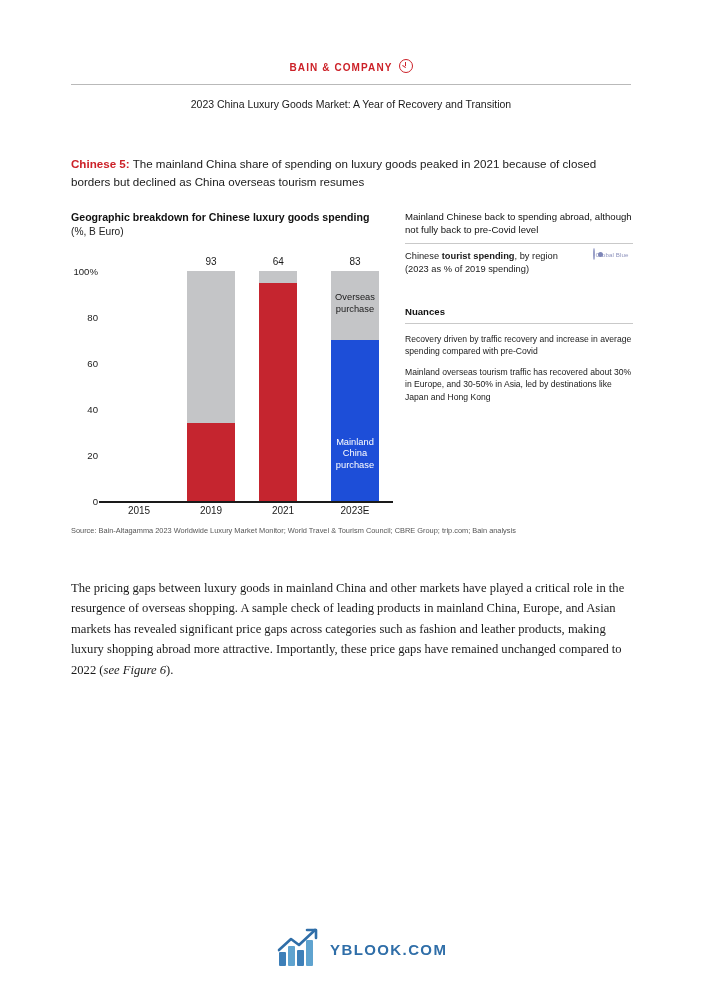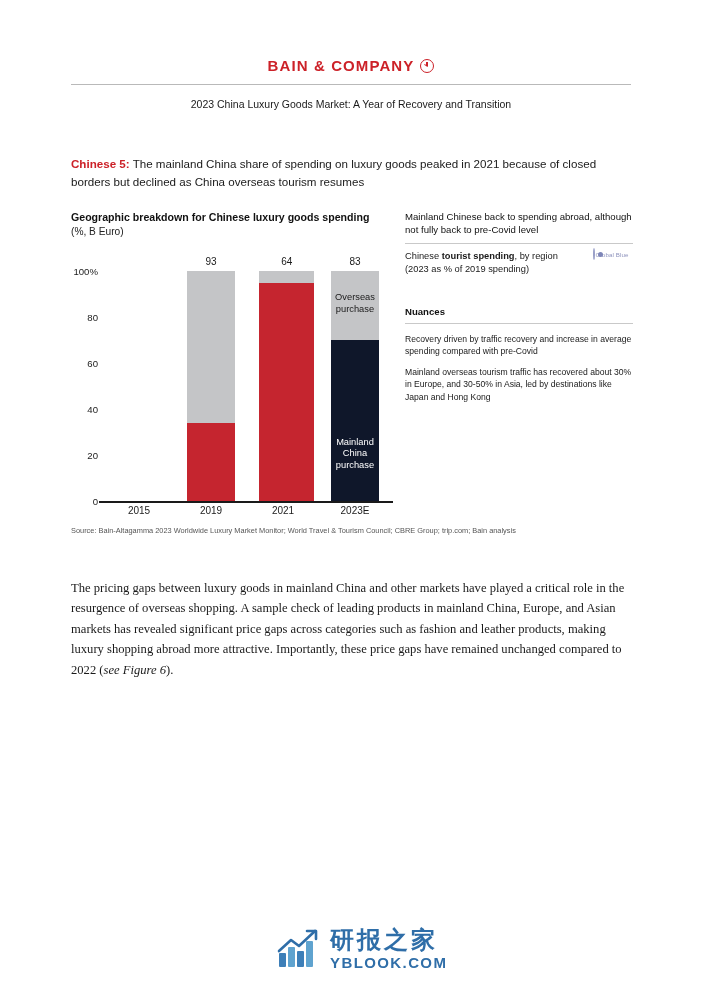--- a/index.html
+++ b/index.html
@@ -22,24 +22,24 @@
   
   .brand-bar {
     position: absolute;
     top: 57px;
     left: 0;
     width: 702px;
     text-align: center;
   }
   .brand-logo {
     display: inline-flex;
-    align-items: center;
+    align-items: flex-end;
     gap: 6px;
     color: #cc2128;
-    font-size: 15px;
+    font-size: 10px;
     font-weight: bold;
     letter-spacing: 1.1px;
   }
   .brand-mark {
     display: inline-block;
     width: 12px;
     height: 12px;
     border: 1.2px solid #cc2128;
     border-radius: 50%;
     position: relative;
@@ -390,29 +390,29 @@
             <div class="ytick" style="top: 138px;">40</div>
             <div class="ytick" style="top: 92px;">60</div>
             <div class="ytick" style="top: 46px;">80</div>
             <div class="ytick" style="top: 0px;">100%</div>
             <div class="bar-slot" style="left: 84.24px; width: 47.52px;">
               <div class="bar" style="background: rgb(196, 197, 199);">
                 <div class="bar-red" style="background: rgb(197, 37, 47); height: 78.2px;"></div>
                 <div class="bar-total">93</div>
               </div>
             </div>
-            <div class="bar-slot" style="left: 156.24px; width: 55px;">
+            <div class="bar-slot" style="left: 156.24px; width: 38px;">
               <div class="bar" style="background: rgb(196, 197, 199);">
                 <div class="bar-red" style="background: rgb(197, 37, 47); height: 218.5px;"></div>
                 <div class="bar-total">64</div>
               </div>
             </div>
             <div class="bar-slot" style="left: 228.24px; width: 47.52px;">
               <div class="bar" style="background: rgb(196, 197, 199);">
-                <div class="bar-red" style="background: #0f172a; height: 161px;">
+                <div class="bar-red" style="background: #1d4ed8; height: 161px;">
                   <div class="seg-label mainland" style="white-space: pre-line;">Mainland
 China
 purchase</div>
                 </div>
                 <div class="seg-label overseas" style="white-space: pre-line;">Overseas
 purchase</div>
                 <div class="bar-total">83</div>
               </div>
             </div>
           </div>
@@ -454,18 +454,17 @@
       <svg width="44" height="40" viewBox="0 0 44 40" aria-hidden="true">
         <rect x="2" y="24" width="7" height="14" rx="1" fill="#3d7fb8"></rect>
         <rect x="11" y="18" width="7" height="20" rx="1" fill="#5fa3cf"></rect>
         <rect x="20" y="22" width="7" height="16" rx="1" fill="#3d7fb8"></rect>
         <rect x="29" y="12" width="7" height="26" rx="1" fill="#5fa3cf"></rect>
         <path d="M2 22 L14 11 L22 17 L38 2" stroke="#2f6ea8" stroke-width="2.6" fill="none" stroke-linecap="round" stroke-linejoin="round"></path>
         <path d="M30 2 L39 2 L39 10" stroke="#2f6ea8" stroke-width="2.6" fill="none" stroke-linecap="round" stroke-linejoin="round"></path>
       </svg>
     </span>
     <span class="wm-text">
-      <span class="wm-cn">研报之家</span>
       <span class="wm-en" style="display:block">YBLOOK.COM</span>
     </span>
   </div>
 
 </div>
 
 </body></html>

